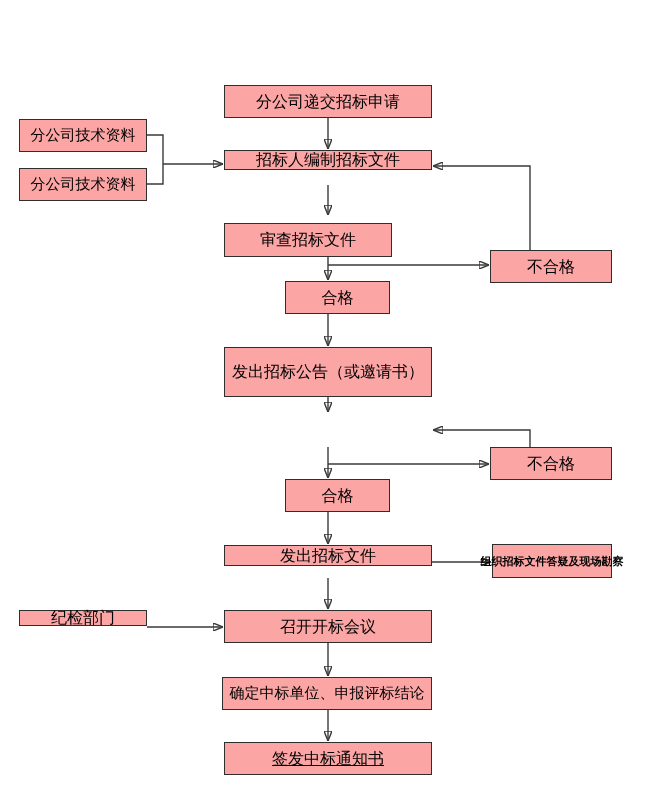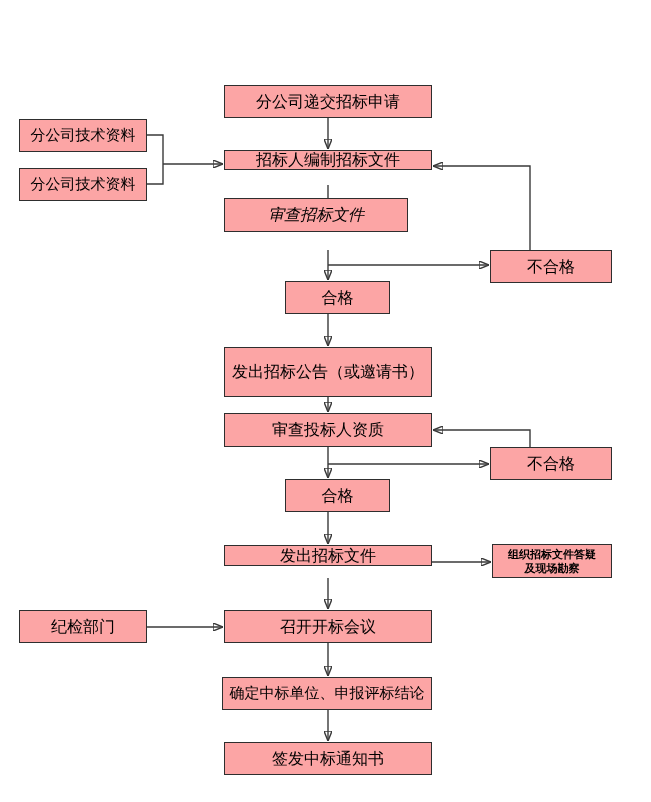--- a/index.html
+++ b/index.html
@@ -47,21 +47,21 @@
     background: #fca5a5;
     display: flex;
     align-items: center;
     justify-content: center;
     font-size: 16px;
     line-height: 1.1;
     white-space: nowrap;
     text-align: right;
   }
   .node.small-note {
-    flex-direction: column;
+    flex-direction: row;
     font-size: 11px;
     font-weight: bold;
     line-height: 14px;
   }
 </style>
 </head>
 <body>
 
 <div class="canvas">
 
@@ -93,42 +93,41 @@
 
 
   <div class="node" style="left:224px; top:85px;  width:208px; height:33px;">分公司递交招标申请</div>
 
   <div class="node" style="left:19px;  top:119px; width:128px; height:33px; font-size:15px;">分公司技术资料</div>
 
   <div class="node" style="left:19px;  top:168px; width:128px; height:33px; font-size:15px;">分公司技术资料</div>
 
   <div class="node" style="left:224px; top:150px; width:208px; height:20px;">招标人编制招标文件</div>
 
-  <div class="node" style="left:224px; top:198px; width:184px; height:34px;font-style:italic;">审查招标文件</div>
+  <div class="node" style="left:224px; top:223px; width:168px; height:34px;">审查招标文件</div>
 
   <div class="node" style="left:490px; top:250px; width:122px; height:33px;">不合格</div>
 
   <div class="node" style="left:285px; top:281px; width:105px; height:33px;">合格</div>
 
   <div class="node" style="left:224px; top:347px; width:208px; height:50px;">发出招标公告（或邀请书）</div>
 
-  <div class="node" style="left:224px; top:413px; width:208px; height:34px;">审查投标人资质</div>
 
   <div class="node" style="left:490px; top:447px; width:122px; height:33px;">不合格</div>
 
   <div class="node" style="left:285px; top:479px; width:105px; height:33px;">合格</div>
 
   <div class="node" style="left:224px; top:545px; width:208px; height:21px;">发出招标文件</div>
 
   <div class="node small-note" style="left:492px; top:544px; width:120px; height:34px;">
     <span>组织招标文件答疑</span>
     <span>及现场勘察</span>
   </div>
 
-  <div class="node" style="left:19px;  top:610px; width:128px; height:33px;">纪检部门</div>
+  <div class="node" style="left:19px;  top:610px; width:128px; height:16px;">纪检部门</div>
 
   <div class="node" style="left:224px; top:610px; width:208px; height:33px;">召开开标会议</div>
 
   <div class="node" style="left:222px; top:677px; width:210px; height:33px; font-size:15px;">确定中标单位、申报评标结论</div>
 
-  <div class="node" style="left:224px; top:742px; width:208px; height:33px;">签发中标通知书</div>
+  <div class="node" style="left:224px; top:742px; width:208px; height:33px;text-decoration:underline;">签发中标通知书</div>
 
 </div>
 
 </body></html>

